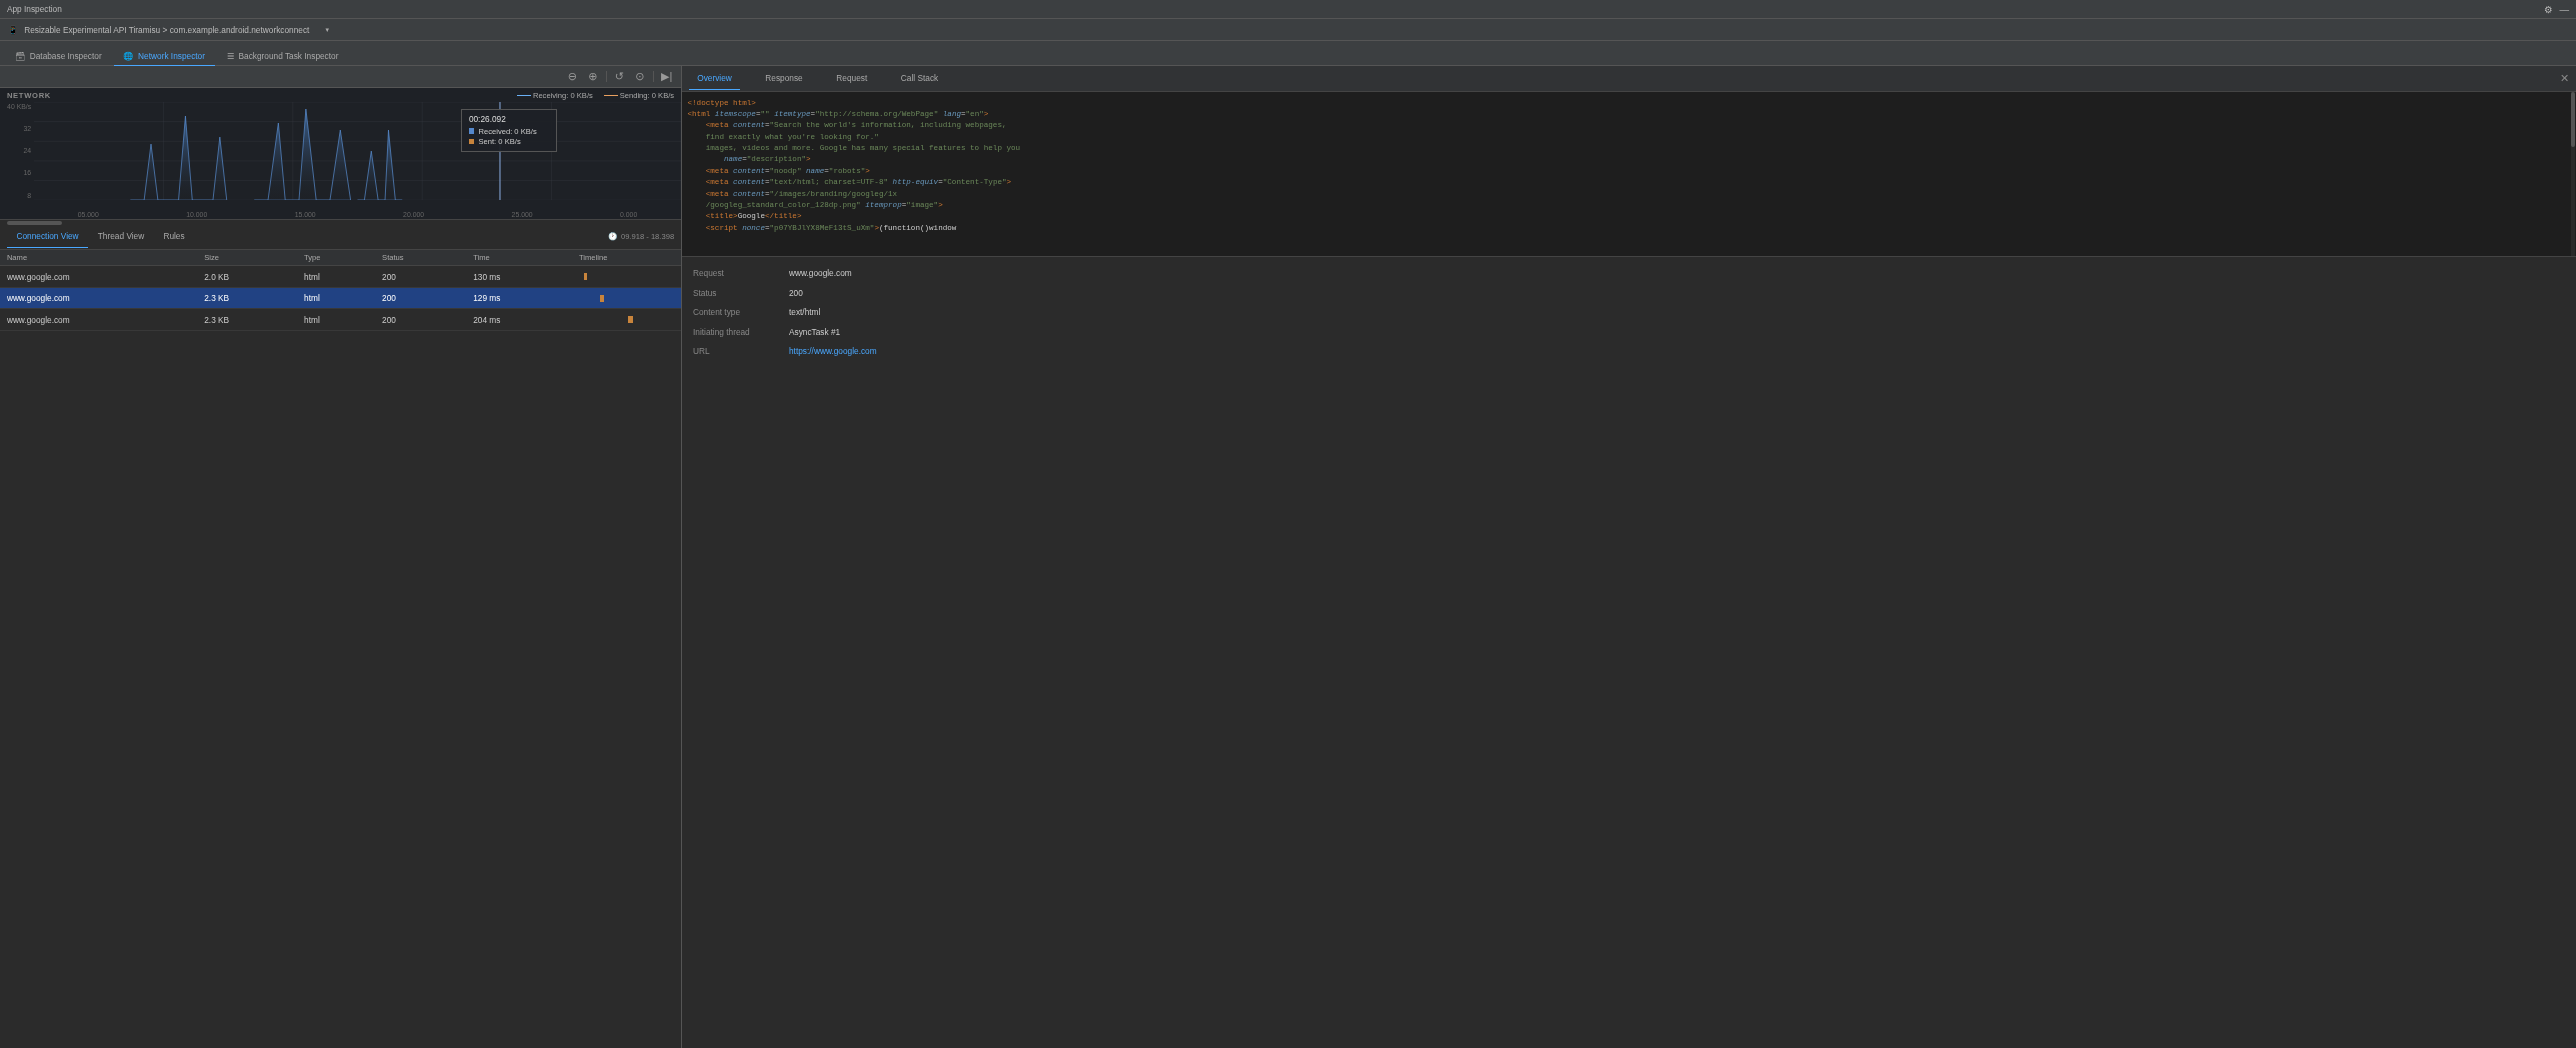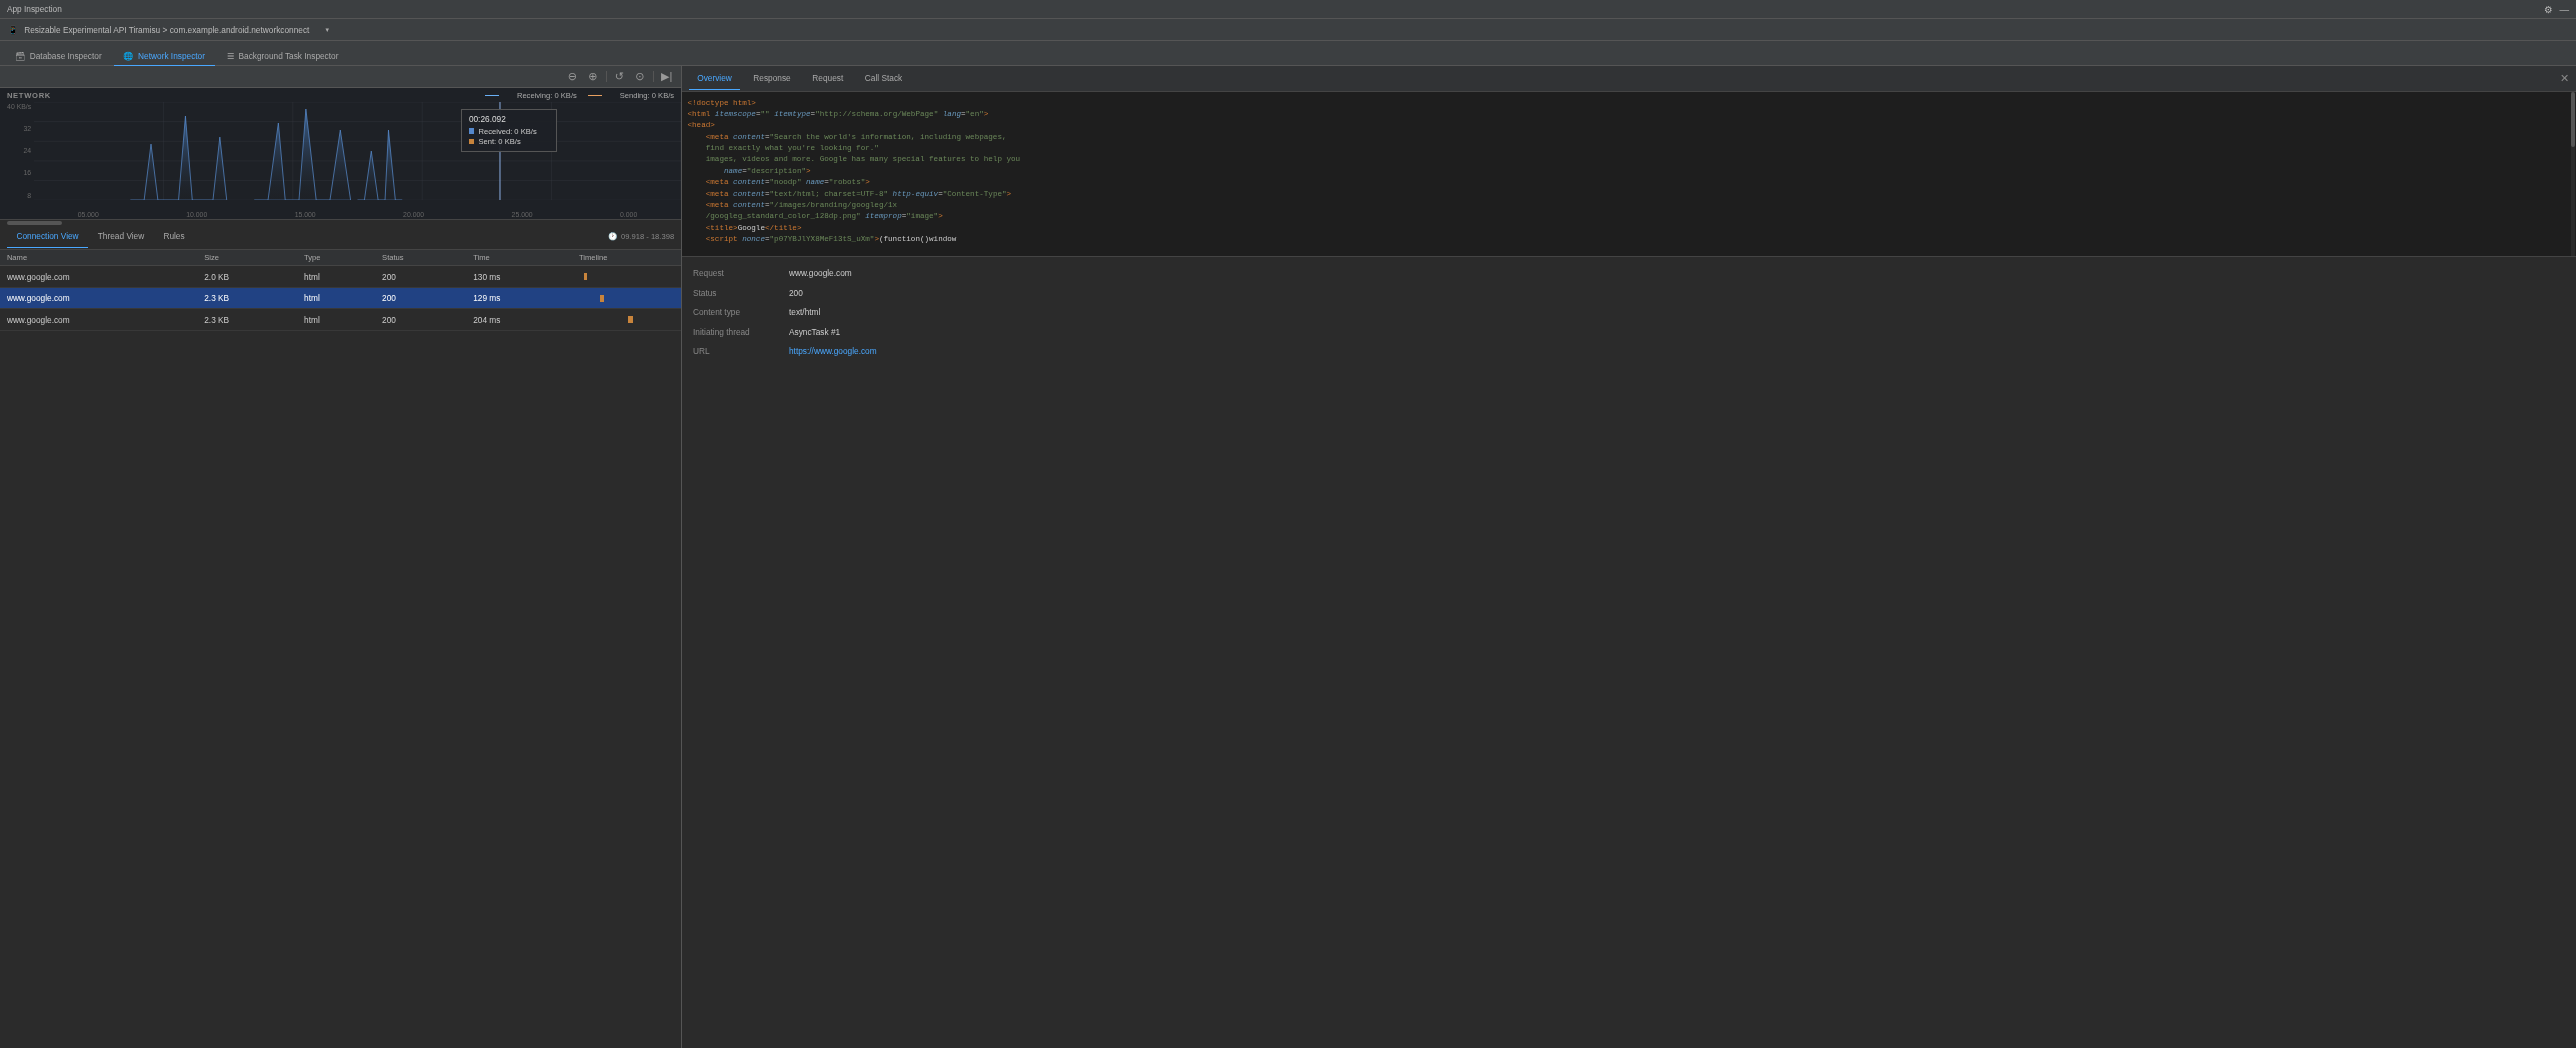--- a/index.html
+++ b/index.html
@@ -130,21 +130,21 @@
     .network-legend {
       display: flex;
       align-items: center;
       gap: 11px;
       font-size: 7.6px;
       color: #aaa;
     }
     .legend-item {
       display: flex;
       align-items: center;
-      gap: 18px;
+      gap: 2px;
     }
     .legend-line-blue {
       width: 13.8px;
       height: 1.4px;
       background: #6ab0f5;
     }
     .legend-line-orange {
       width: 13.8px;
       height: 1.4px;
       background: #e8a060;
@@ -309,21 +309,21 @@
     }
 
     
     .right-header {
       display: flex;
       align-items: center;
       padding: 0 6.9px;
       background: #313335;
       border-bottom: 0.7px solid #444;
       height: 26px;
-      gap: 5px;
+      gap: 17px;
     }
     .right-tab {
       padding: 5.5px 8.3px;
       cursor: pointer;
       color: #aaa;
       font-size: 8.3px;
       border-bottom: 1.4px solid transparent;
       margin-bottom: -0.7px;
     }
     .right-tab.active {
@@ -638,21 +638,20 @@
       </div>
       <div class="right-tab">
         <span>Call Stack</span>
       </div>
       <span class="right-close">✕</span>
     </div>
 
     <div class="code-preview">
       <div><span class="tag">&lt;!doctype html&gt;</span></div>
       <div><span class="tag">&lt;html</span> <span class="attr">itemscope</span>=<span class="val">""</span> <span class="attr">itemtype</span>=<span class="val">"http://schema.org/WebPage"</span> <span class="attr">lang</span>=<span class="val">"en"</span><span class="tag">&gt;</span></div>
-      <div><span class="tag">&lt;head&gt;</span></div>
       <div>&nbsp;&nbsp;&nbsp;&nbsp;<span class="tag">&lt;meta</span> <span class="attr">content</span>=<span class="val">"Search the world's information, including webpages,</span></div>
       <div>&nbsp;&nbsp;&nbsp;&nbsp;<span class="val">find exactly what you're looking for."</span></div>
       <div>&nbsp;&nbsp;&nbsp;&nbsp;<span class="val">images, videos and more. Google has many special features to help you</span></div>
       <div>&nbsp;&nbsp;&nbsp;&nbsp;&nbsp;&nbsp;&nbsp;&nbsp;<span class="attr">name</span>=<span class="val">"description"</span><span class="tag">&gt;</span></div>
       <div>&nbsp;&nbsp;&nbsp;&nbsp;<span class="tag">&lt;meta</span> <span class="attr">content</span>=<span class="val">"noodp"</span> <span class="attr">name</span>=<span class="val">"robots"</span><span class="tag">&gt;</span></div>
       <div>&nbsp;&nbsp;&nbsp;&nbsp;<span class="tag">&lt;meta</span> <span class="attr">content</span>=<span class="val">"text/html; charset=UTF-8"</span> <span class="attr">http-equiv</span>=<span class="val">"Content-Type"</span><span class="tag">&gt;</span></div>
       <div>&nbsp;&nbsp;&nbsp;&nbsp;<span class="tag">&lt;meta</span> <span class="attr">content</span>=<span class="val">"/images/branding/googleg/1x</span></div>
       <div>&nbsp;&nbsp;&nbsp;&nbsp;<span class="val">/googleg_standard_color_128dp.png"</span> <span class="attr">itemprop</span>=<span class="val">"image"</span><span class="tag">&gt;</span></div>
       <div>&nbsp;&nbsp;&nbsp;&nbsp;<span class="tag">&lt;title&gt;</span><span class="text-content">Google</span><span class="tag">&lt;/title&gt;</span></div>
       <div>&nbsp;&nbsp;&nbsp;&nbsp;<span class="tag">&lt;script</span> <span class="attr">nonce</span>=<span class="val">"p07YBJlYX8MeF13tS_uXm"</span><span class="tag">&gt;</span>(function()window</div>

